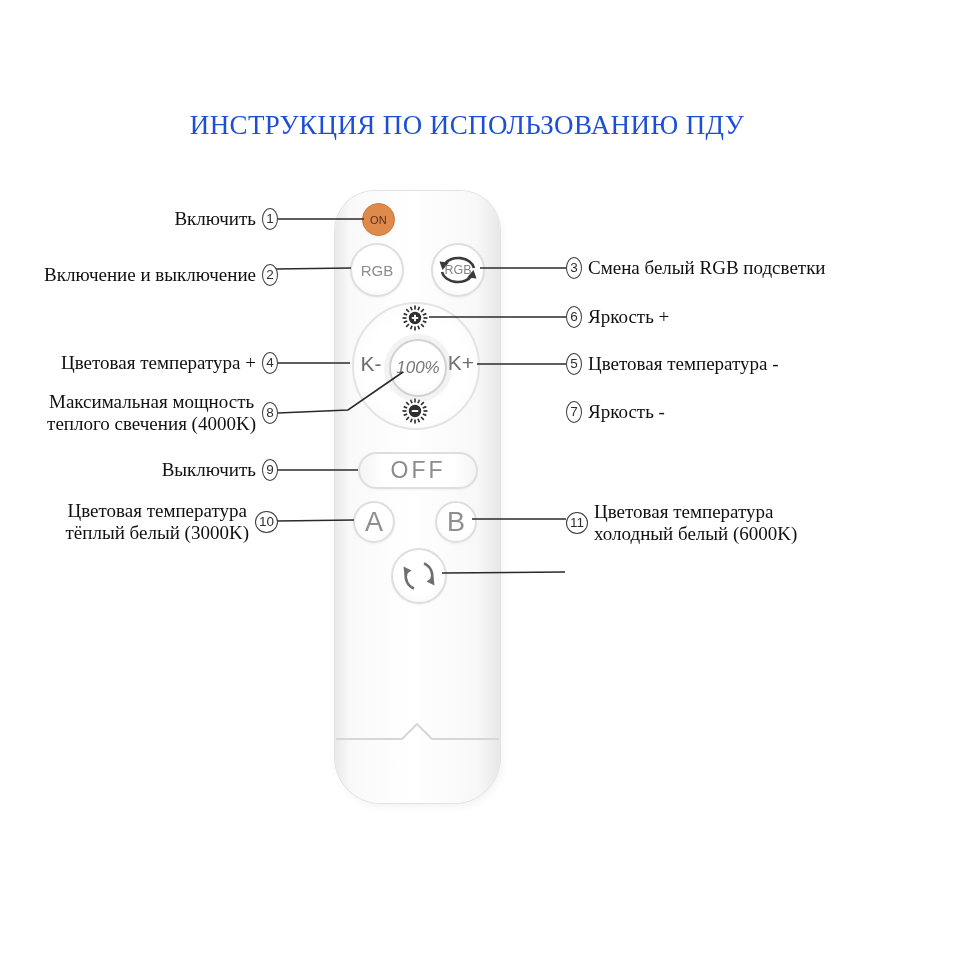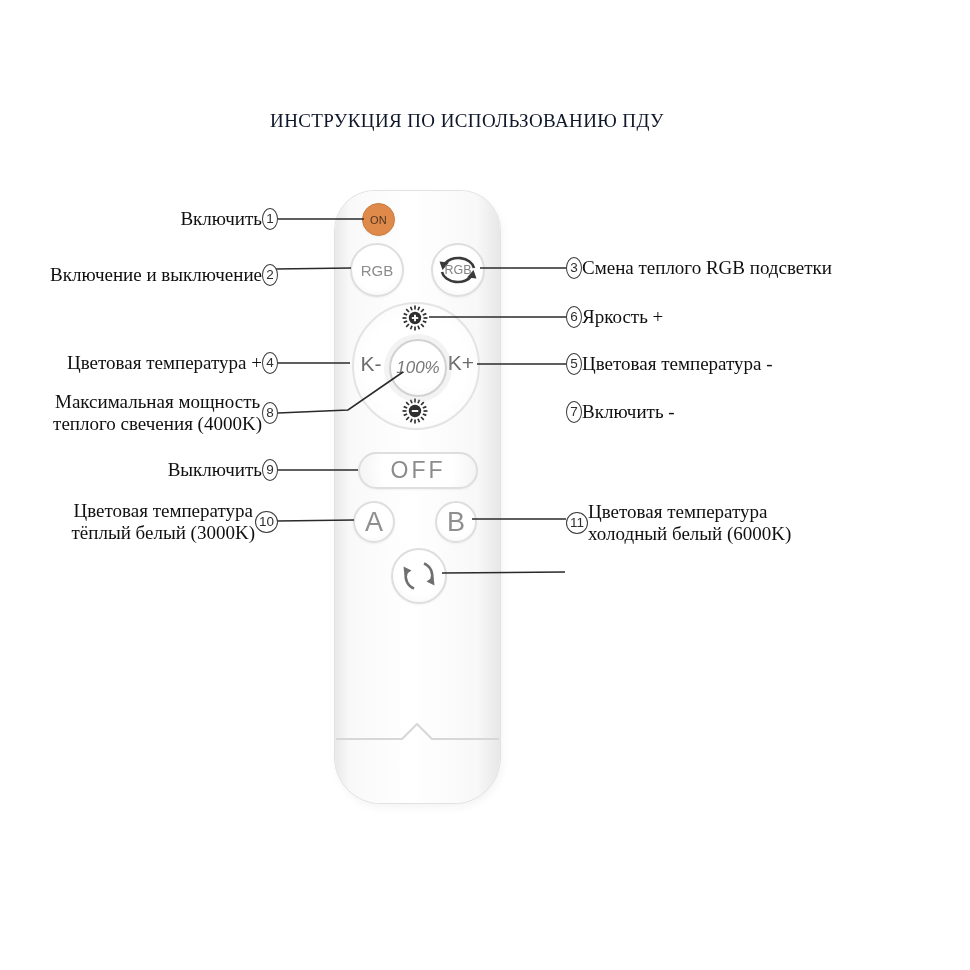--- a/index.html
+++ b/index.html
@@ -2,21 +2,21 @@
 <html><head>
 <meta charset="utf-8">
 <style>
   html,body { margin:0; padding:0; background:#ffffff; }
   .page {
     position:relative; width:970px; height:970px; background:#ffffff;
     overflow:hidden; font-family:"Liberation Serif", serif; color:#111;
   }
   .title {
     position:absolute; top:110px; left:0; width:934px; text-align:center;
-    font-size:19px; letter-spacing:0.4px; color:#0f172a; white-space:nowrap;
+    font-size:27px; letter-spacing:0.4px; color:#1d4ed8; white-space:nowrap;
   }
   
   .remote {
     position:absolute; left:335px; top:191px; width:165px; height:612px;
     border-radius:40px 40px 46px 46px;
     background:linear-gradient(to right,#e9e9e9 0%,#f9f9f9 9%,#ffffff 46%,#f8f8f8 86%,#e7e7e7 100%);
     box-shadow:0 0 0 1px #e2e2e2, 2px 4px 10px rgba(0,0,0,0.05);
     z-index:1;
   }
   
@@ -62,21 +62,21 @@
     left:358px; top:452px; width:120px; height:37px; border-radius:19px;
     font-size:23px; letter-spacing:3px; color:#8c8c8c; box-sizing:border-box;
   }
   .btn-a { left:353px; top:501px; width:38px; height:38px; font-size:27px; color:#8f8f8f; }
   .btn-b { left:435px; top:501px; width:38px; height:38px; font-size:27px; color:#8f8f8f; }
   .btn-cycle { left:391px; top:548px; width:52px; height:52px; }
   
   .overlay { position:absolute; left:0; top:0; z-index:4; pointer-events:none; }
   
   .callout {
-    position:absolute; z-index:5; display:flex; align-items:center; 
+    position:absolute; z-index:5; display:flex; align-items:center; gap:6px;
     font-size:19px; line-height:22px; color:#101010; transform:translateY(-50%);
   }
   .callout .txt { text-align:center; }
   .callout.right-side .txt { text-align:left; }
   .callout.left-side  { right:692px; flex-direction:row; }
   .callout.right-side { left:566px;  flex-direction:row; }
   .num {
     flex:0 0 auto; min-width:16px; height:22px; padding:0 3px;
     border:1.4px solid #3a3a3a; border-radius:50%;
     display:flex; align-items:center; justify-content:center;
@@ -230,36 +230,36 @@
   <div class="callout left-side" style="top:522px">
     <div class="txt">
       <span class="line2">Цветовая температура</span>
       <span class="line2">тёплый белый (3000K)</span>
     </div>
     <div class="num">10</div>
   </div>
 
   <div class="callout right-side" style="top:268px">
     <div class="num">3</div>
-    <div class="txt"><span>Смена теплого RGB подсветки</span></div>
+    <div class="txt"><span>Смена белый RGB подсветки</span></div>
   </div>
 
   <div class="callout right-side" style="top:317px">
     <div class="num">6</div>
     <div class="txt"><span>Яркость +</span></div>
   </div>
 
   <div class="callout right-side" style="top:364px">
     <div class="num">5</div>
     <div class="txt"><span>Цветовая температура -</span></div>
   </div>
 
   <div class="callout right-side" style="top:412px">
     <div class="num">7</div>
-    <div class="txt"><span>Включить -</span></div>
+    <div class="txt"><span>Яркость -</span></div>
   </div>
 
   <div class="callout right-side" style="top:523px">
     <div class="num">11</div>
     <div class="txt">
       <span class="line2">Цветовая температура</span>
       <span class="line2">холодный белый (6000K)</span>
     </div>
   </div>
 

